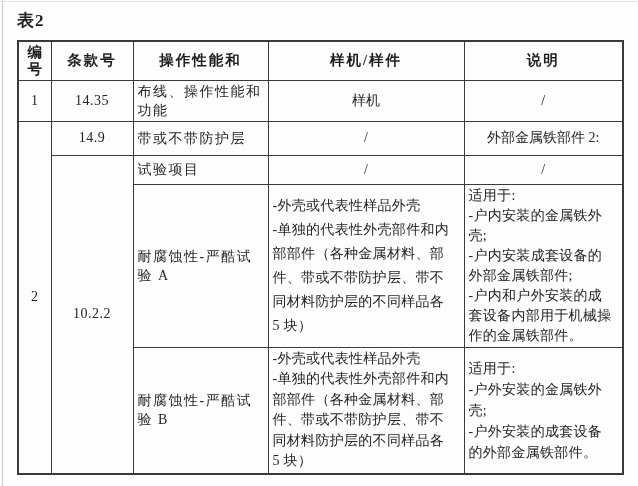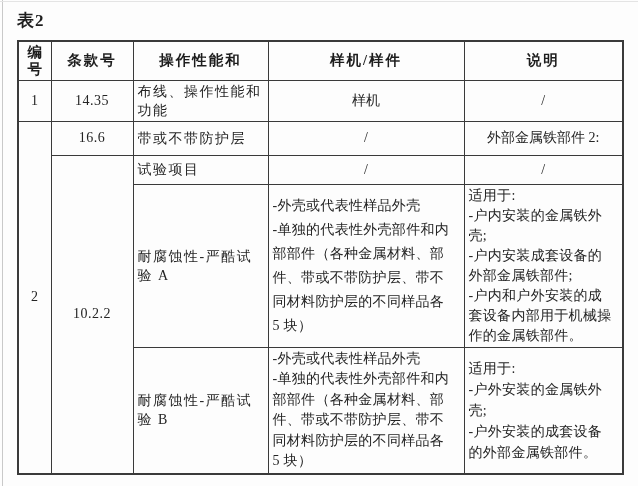--- a/index.html
+++ b/index.html
@@ -105,21 +105,21 @@
     <tr style="height:41px">
       <td class="c num">1</td>
       <td class="c num">14.35</td>
       <td class="l">布线、操作性能和
 功能</td>
       <td class="c">样机</td>
       <td class="c">/</td>
     </tr>
     <tr style="height:34px">
       <td class="c num" rowspan="4">2</td>
-      <td class="c num">16.6</td>
+      <td class="c num">14.9</td>
       <td class="l">带或不带防护层</td>
       <td class="c">/</td>
       <td class="c">外部金属铁部件 2:</td>
     </tr>
     <tr style="height:29px">
       <td class="c num" rowspan="3">10.2.2</td>
       <td class="l">试验项目</td>
       <td class="c">/</td>
       <td class="c">/</td>
     </tr>

